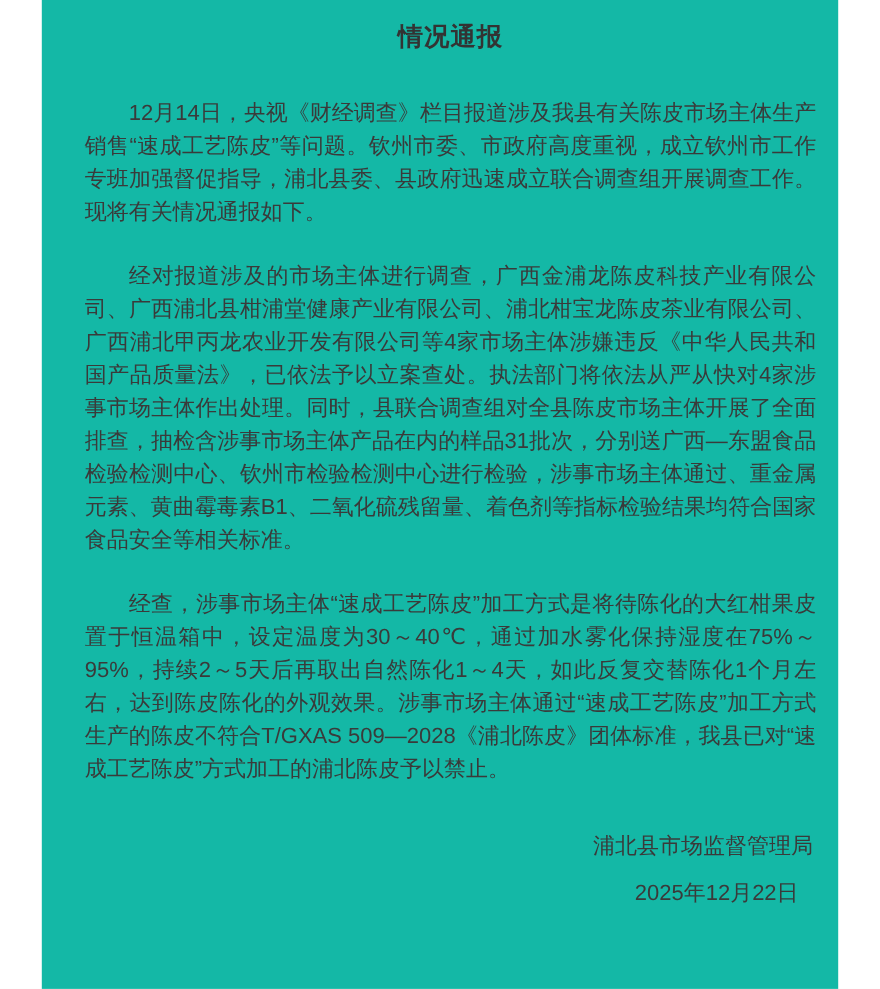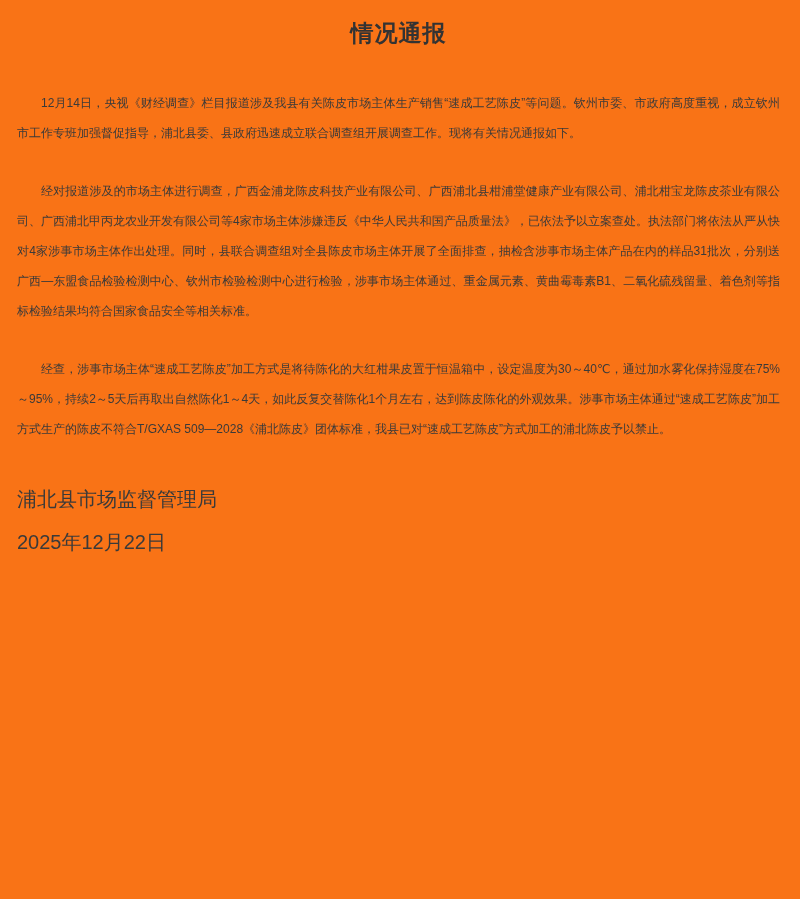--- a/index.html
+++ b/index.html
@@ -2,55 +2,55 @@
 <html><head>
 <meta charset="utf-8">
 <style>
   html, body {
     margin: 0;
     padding: 0;
     background: #ffffff;
   }
   .page {
     position: relative;
-    width: 800px;
+    width: 724px;
     height: 899px;
     box-sizing: border-box;
     margin: 0 auto;
-    background: #f97316;
-    padding: 18px 20px 0 17px;
+    background: #14b8a6;
+    padding: 18px 20px 0 39px;
     font-family: "Liberation Sans", "DejaVu Sans", sans-serif;
     color: #3a3a3a;
     overflow: hidden;
   }
   .doc-title {
     margin: 0;
     padding: 0;
     font-size: 23px;
     line-height: 30px;
     font-weight: 700;
     text-align: center;
     letter-spacing: 1px;
     color: #333333;
   }
   .doc-body p {
     margin: 28px 0 0 0;
-    font-size: 12px;
+    font-size: 20px;
     line-height: 30px;
     text-align: justify;
     text-justify: inter-ideograph;
     text-indent: 2em;
     color: #3a3a3a;
   }
   .doc-body p.first {
     margin-top: 40px;
   }
   .doc-footer {
     margin-top: 40px;
-    text-align: left;
+    text-align: right;
     font-size: 20px;
     line-height: 30px;
     color: #3a3a3a;
   }
   .doc-footer .signature {
     margin-right: 3px;
   }
   .doc-footer .date {
     margin-top: 13px;
     margin-right: 16px;

